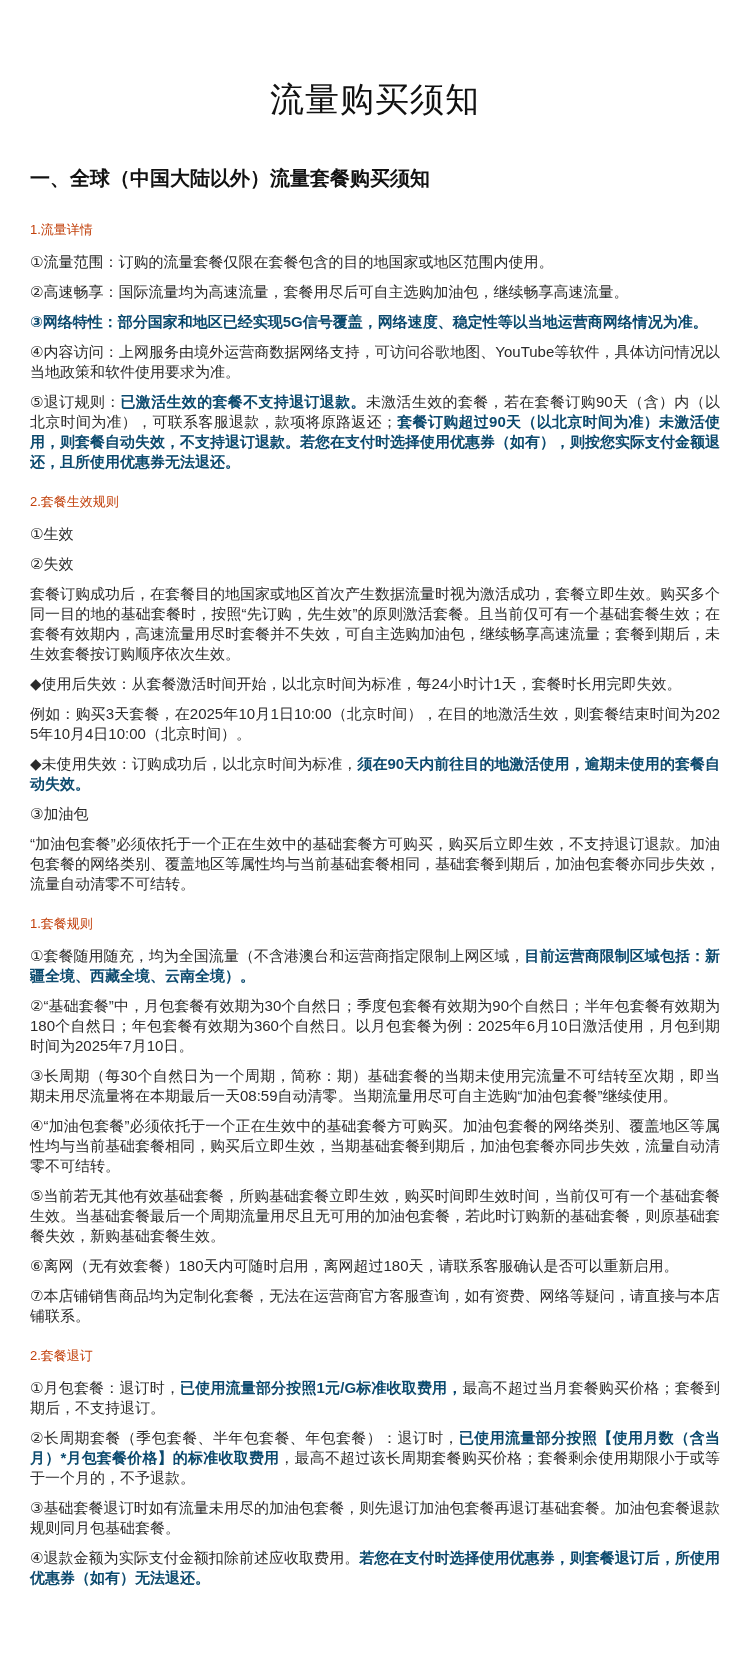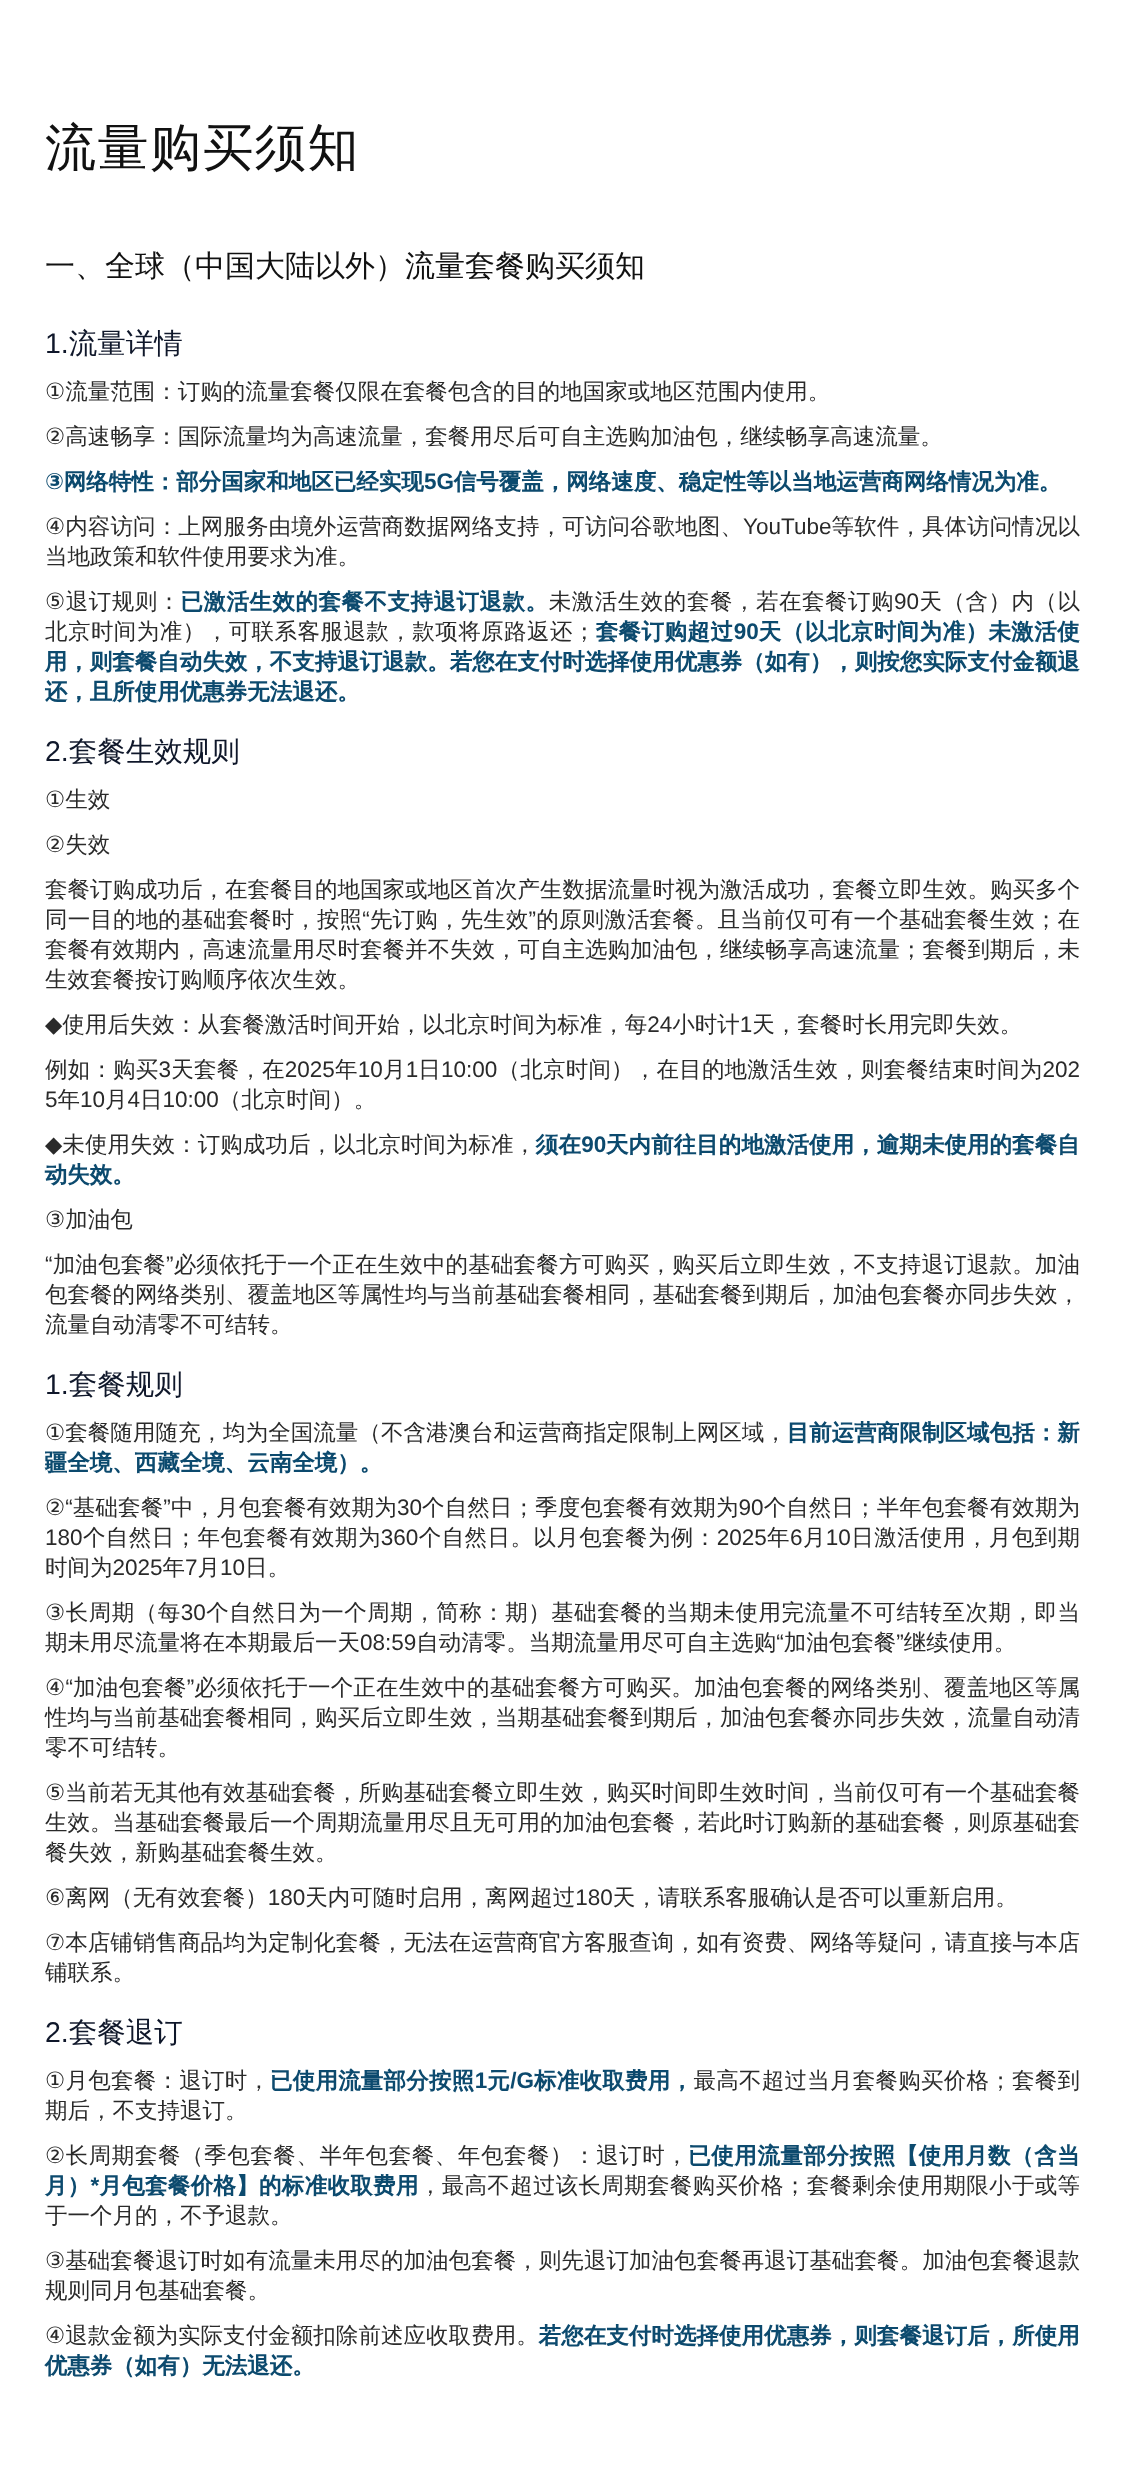--- a/index.html
+++ b/index.html
@@ -19,36 +19,36 @@
     min-height: 1656px;
     padding: 78px 30px 30px 30px;
     background: #ffffff;
   }
   h1.title {
     margin: 0 0 44px 0;
     font-size: 34px;
     line-height: 42px;
     font-weight: 400;
     color: #111111;
-    text-align: left;
+    text-align: center;
     letter-spacing: 1px;
   }
   h2.section-heading {
     margin: 40px 0 28px 0;
     font-size: 20px;
     line-height: 28px;
-    font-weight: 400;
+    font-weight: 700;
     color: #111111;
   }
   h3.subheading {
     margin: 20px 0 12px 0;
-    font-size: 19px;
+    font-size: 13px;
     line-height: 20px;
     font-weight: 700;
-    color: #0f172a;
+    color: #c2410c;
   }
   p.para {
     margin: 4px 0 10px 0;
     font-size: 15px;
     line-height: 20px;
     color: #2a2a2a;
     text-align: justify;
     word-break: break-all;
   }
   .run { font-weight: 400; }

